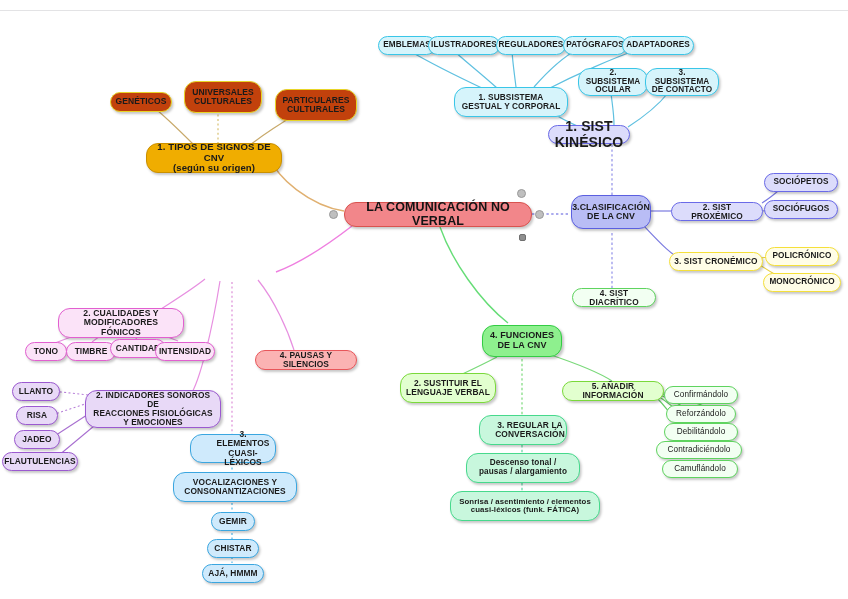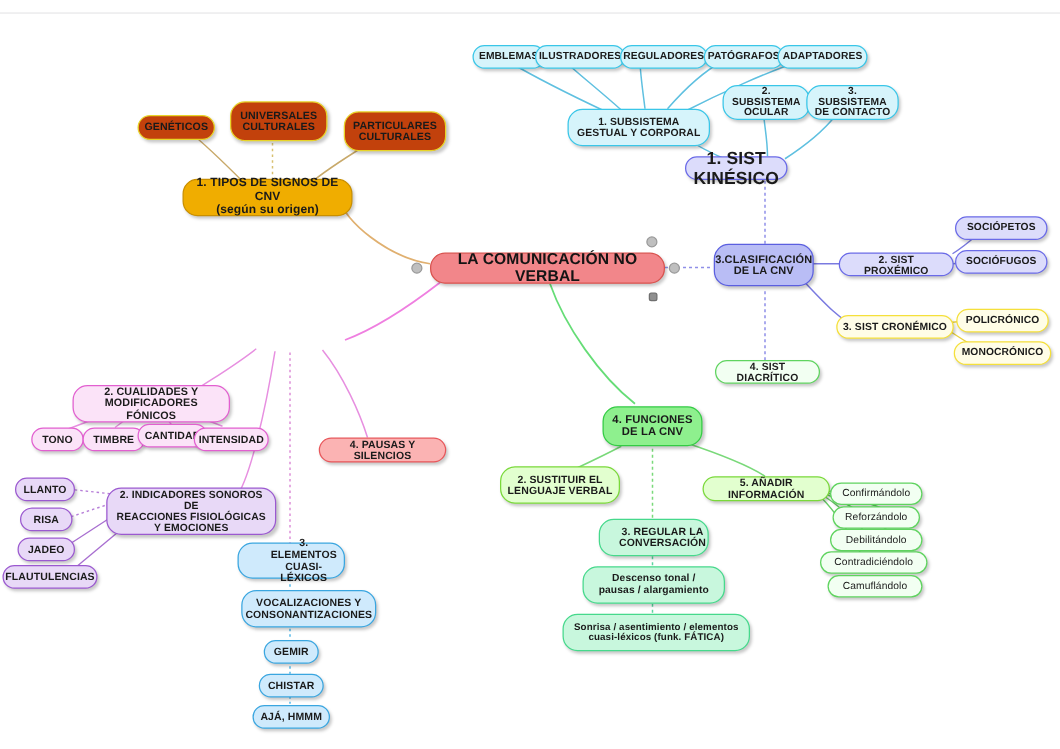--- a/index.html
+++ b/index.html
@@ -198,21 +198,21 @@
 Y EMOCIONES</div>
 
     <div class="node c-purple" style="left:12px; top:371px; width:48px; height:19px; font-size:8.4px;">LLANTO</div>
     <div class="node c-purple" style="left:16px; top:395px; width:42px; height:19px; font-size:8.4px;">RISA</div>
     <div class="node c-purple" style="left:14px; top:419px; width:46px; height:19px; font-size:8.4px;">JADEO</div>
     <div class="node c-purple" style="left:2px; top:441px; width:76px; height:19px; font-size:8.4px;">FLAUTULENCIAS</div>
 
     <div class="node c-lblue" style="left:190px; top:423px; width:86px; height:29px; font-size:8.4px;padding-left:24px;">3. ELEMENTOS
 CUASI-LÉXICOS</div>
 
-    <div class="node c-lblue" style="left:173px; top:461px; width:108px; height:30px; font-size:8.4px;margin-left:20px;">VOCALIZACIONES Y
+    <div class="node c-lblue" style="left:173px; top:461px; width:124px; height:30px; font-size:8.4px;">VOCALIZACIONES Y
 CONSONANTIZACIONES</div>
 
     <div class="node c-lblue" style="left:211px; top:501px; width:44px; height:19px; font-size:8.4px;">GEMIR</div>
     <div class="node c-lblue" style="left:207px; top:528px; width:52px; height:19px; font-size:8.4px;">CHISTAR</div>
     <div class="node c-lblue" style="left:202px; top:553px; width:62px; height:19px; font-size:8.4px;">AJÁ, HMMM</div>
 
     <div class="node c-salmon" style="left:255px; top:339px; width:102px; height:20px; font-size:8.4px;">4. PAUSAS Y SILENCIOS</div>
 
     <div class="node c-blue" style="left:571px; top:184px; width:80px; height:34px; font-size:8.8px;">3.CLASIFICACIÓN
 DE LA CNV</div>

